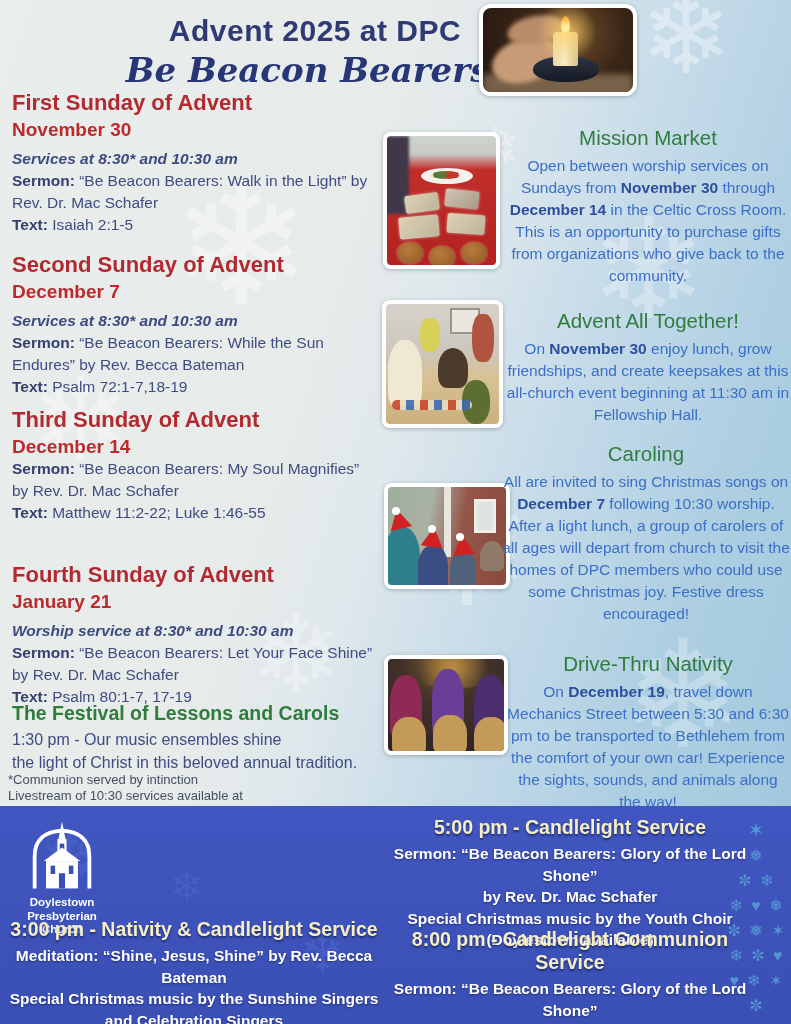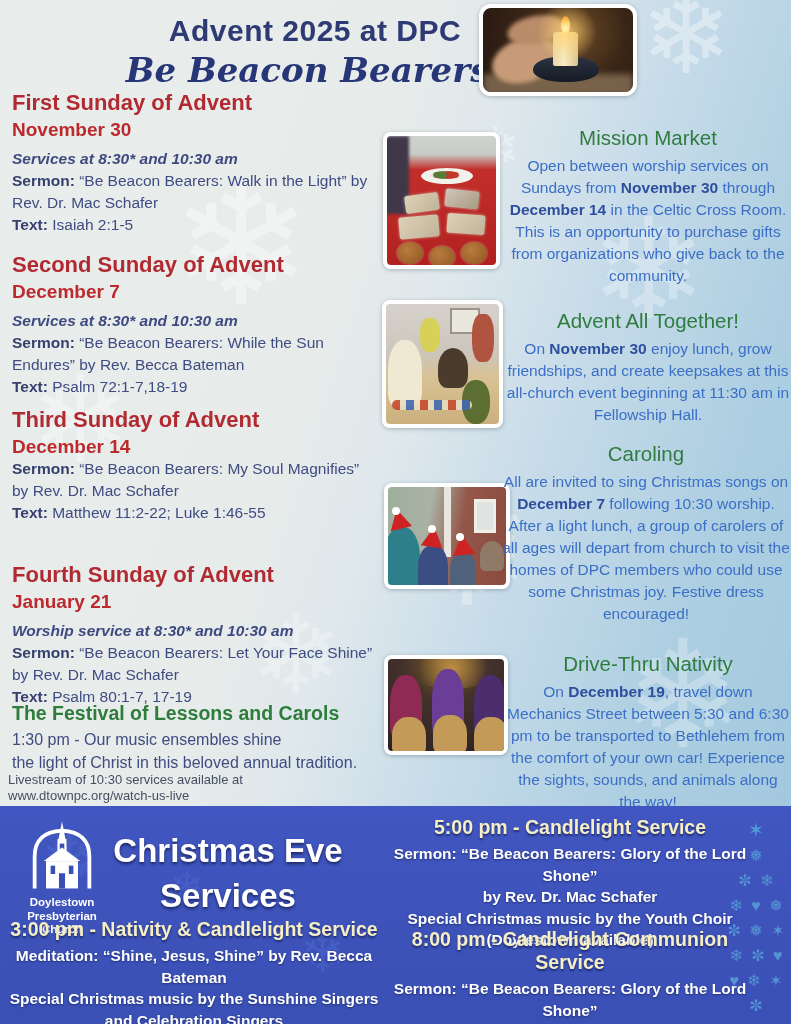--- a/index.html
+++ b/index.html
@@ -198,20 +198,21 @@
     <div class="bl"><span class="lbl">Text:</span> <span>Psalm 80:1-7, 17-19</span></div>
   </section>
 
   <section class="festival">
     <h2 class="green-h-l">The Festival of Lessons and Carols</h2>
     <div class="fest-l">1:30 pm - Our music ensembles shine</div>
     <div class="fest-l">the light of Christ in this beloved annual tradition.</div>
   </section>
 
   <div class="notes">
+    <div class="note">*Communion served by intinction</div>
     <div class="note">Livestream of 10:30 services available at www.dtownpc.org/watch-us-live</div>
   </div>
 
   <div class="photo ph-market">
     <div class="fig"></div>
     <div class="plate"></div>
     <div class="dots"></div>
     <div class="pk pk1"></div>
     <div class="pk pk2"></div>
     <div class="pk pk3"></div>
@@ -291,24 +292,20 @@
         <polygon points="26,54 74,54 50,36" fill="#ffffff"></polygon>
         <rect x="29" y="54" width="42" height="36" fill="#ffffff"></rect>
         <rect x="35" y="60" width="6" height="11" fill="#3a50b5"></rect>
         <rect x="59" y="60" width="6" height="11" fill="#3a50b5"></rect>
         <rect x="46" y="70" width="8" height="20" fill="#3a50b5"></rect>
       </svg>
       <div class="logo-cap">Doylestown</div>
       <div class="logo-cap" style="margin-top:0">Presbyterian Church</div>
     </div>
 
-    <div class="xmas-title">
-      <div>Christmas Eve</div>
-      <div>Services</div>
-    </div>
 
     <section class="fsvc svc3">
       <h3 class="f-h">3:00 pm - Nativity &amp; Candlelight Service</h3>
       <div class="f-l">Meditation: “Shine, Jesus, Shine” by Rev. Becca Bateman</div>
       <div class="f-l">Special Christmas music by the Sunshine Singers and Celebration Singers</div>
     </section>
 
     <section class="fsvc svc5">
       <h3 class="f-h">5:00 pm - Candlelight Service</h3>
       <div class="f-l">Sermon: “Be Beacon Bearers: Glory of the Lord Shone”</div>

